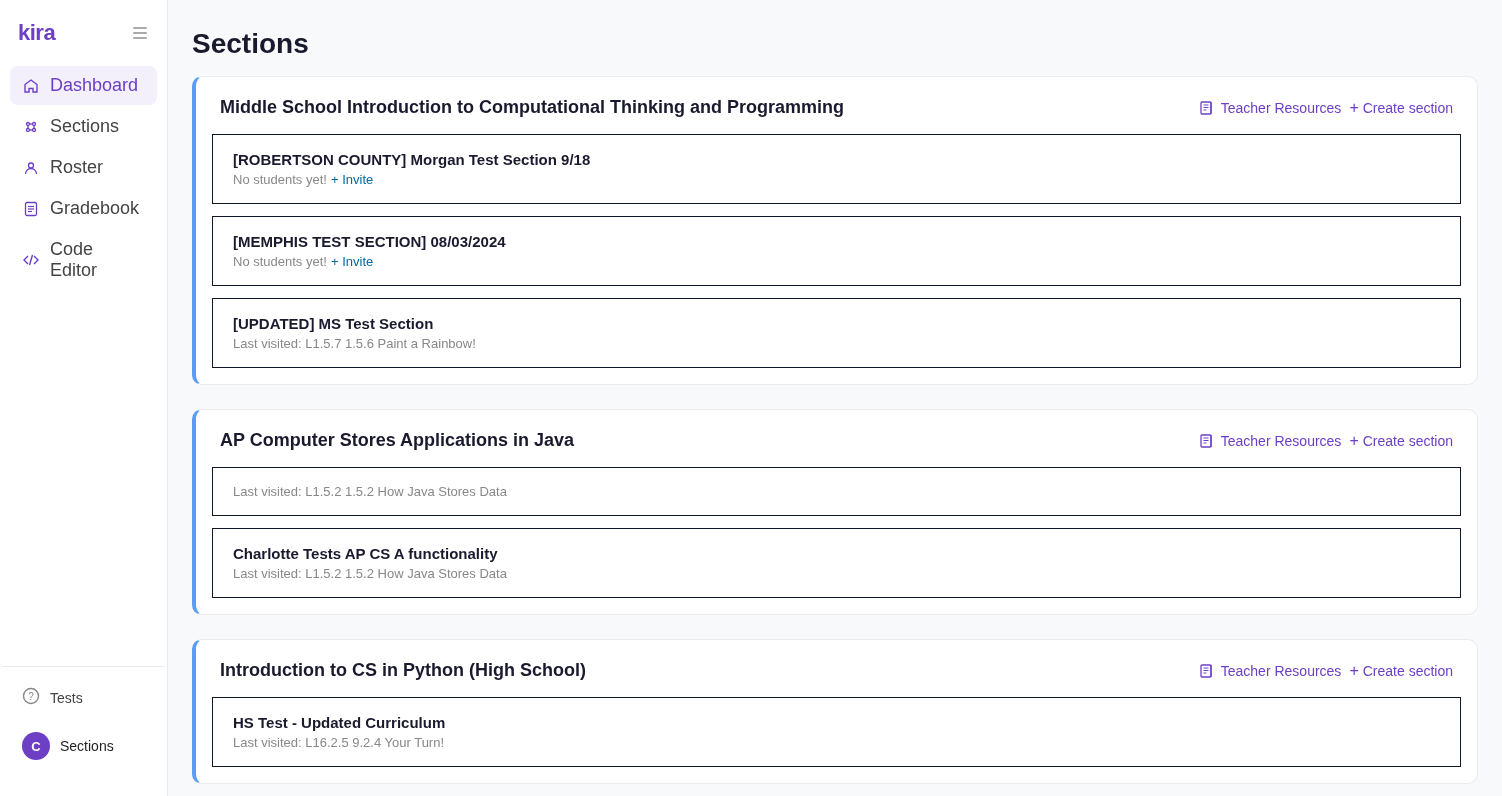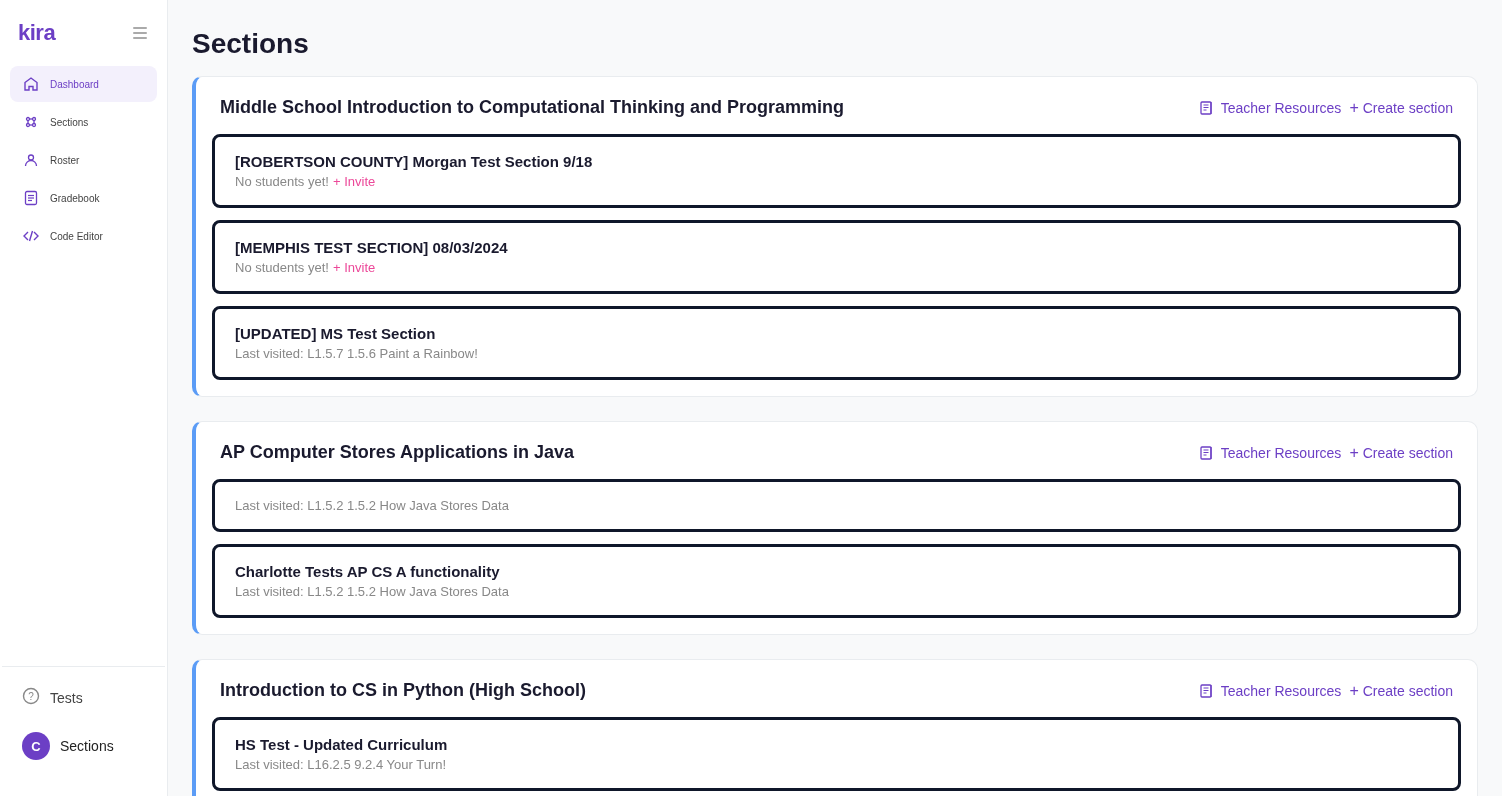--- a/index.html
+++ b/index.html
@@ -42,21 +42,21 @@
       gap: 2px;
       padding: 0 8px;
     }
     .sidebar-item {
       display: flex;
       align-items: center;
       gap: 10px;
       padding: 9px 12px;
       border-radius: 8px;
       cursor: pointer;
-      font-size: 10px;
+      font-size: 18px;
       color: #444;
       font-weight: 500;
       transition: background 0.15s;
     }
     .sidebar-item.active { background: #f3f0fc; color: #6c3fc5; }
     .sidebar-item .icon { width: 18px; height: 18px; display: flex; align-items: center; justify-content: center; color: #6c3fc5; }
     .sidebar-bottom {
       padding: 12px 16px;
       border-top: 1px solid #e9ecef;
       display: flex;
@@ -171,41 +171,41 @@
 
     .sections-list {
       padding: 0 16px 16px 16px;
       display: flex;
       flex-direction: column;
       gap: 12px;
     }
 
     .section-item {
       background: #fff;
-      border: 3px solid #0f172a;
-      border-radius: 8px;
+      border: 1px solid #0f172a;
+      border-radius: 0;
       padding: 16px 20px;
       cursor: pointer;
       transition: box-shadow 0.15s;
     }
 
     .section-name {
       font-size: 15px;
       font-weight: 600;
       color: #1a1a2e;
       margin-bottom: 4px;
     }
 
     .section-meta {
       font-size: 13px;
       color: #888;
     }
 
     .invite-link {
-      color: #ec4899;
+      color: #0369a1;
       font-weight: 500;
       cursor: pointer;
       text-decoration: none;
       margin-left: 4px;
     }
 
     
     .main::-webkit-scrollbar { width: 6px; }
     .main::-webkit-scrollbar-thumb { background: #ddd; border-radius: 3px; }
   </style>

